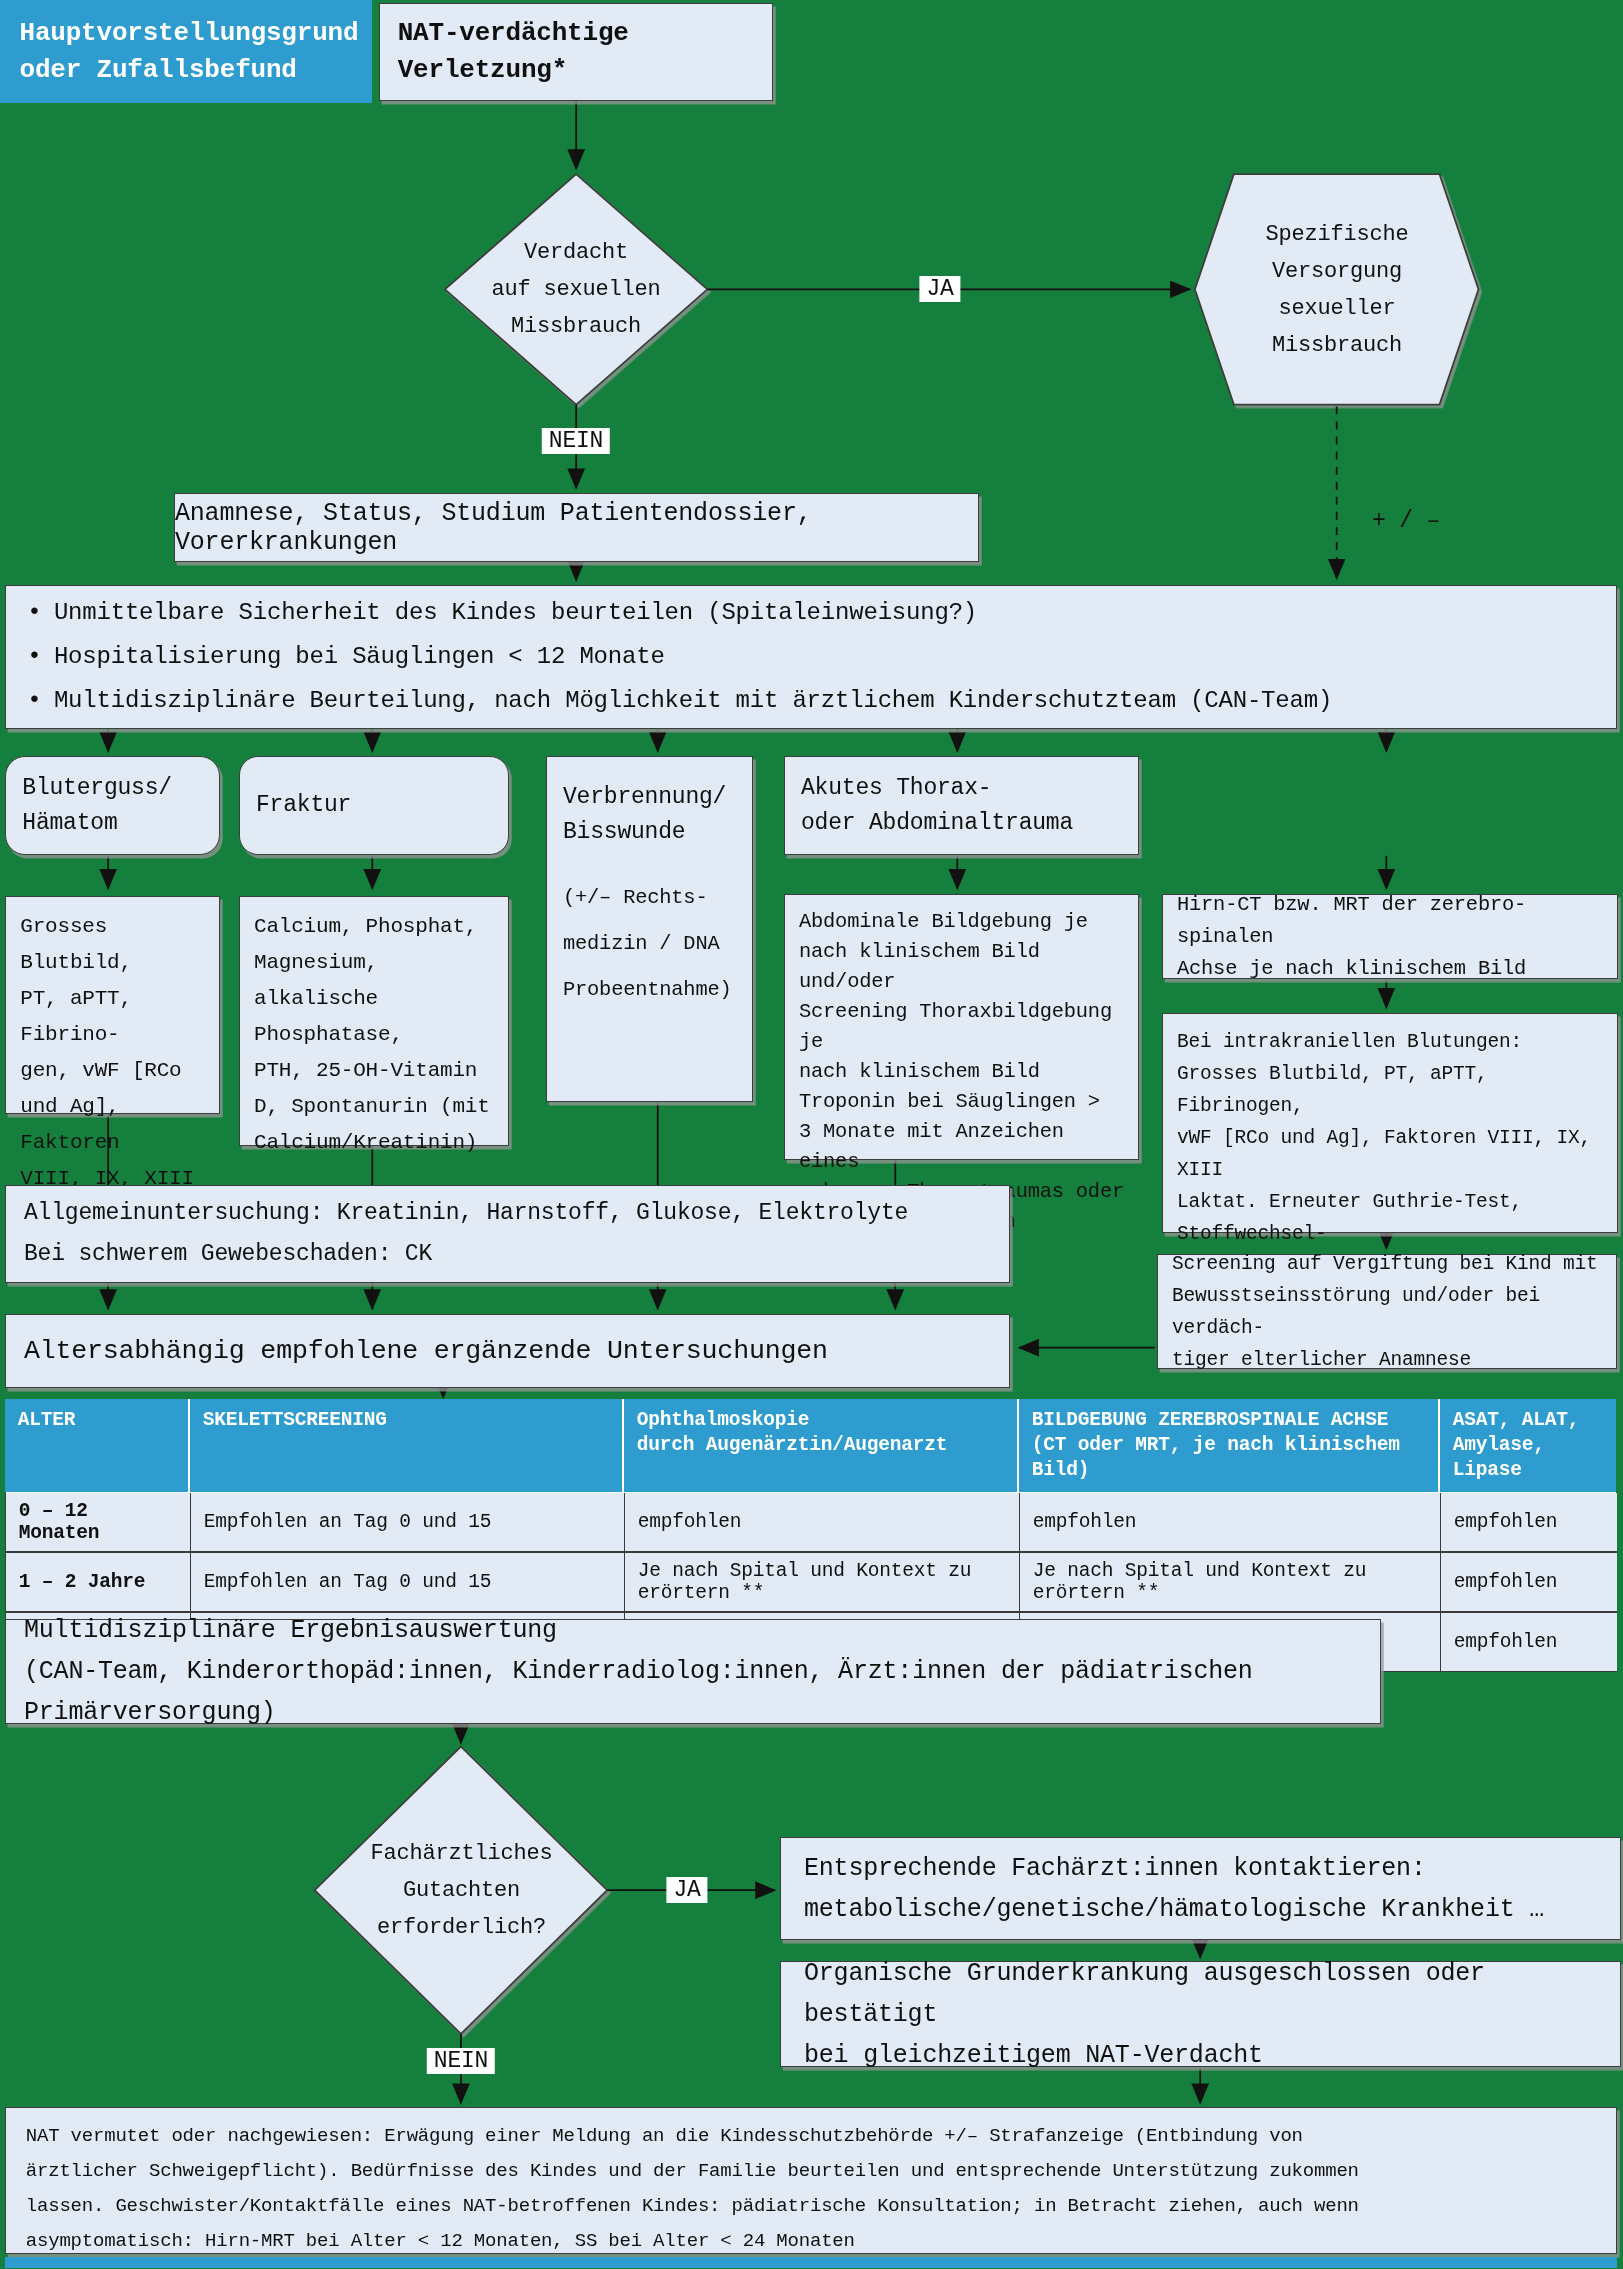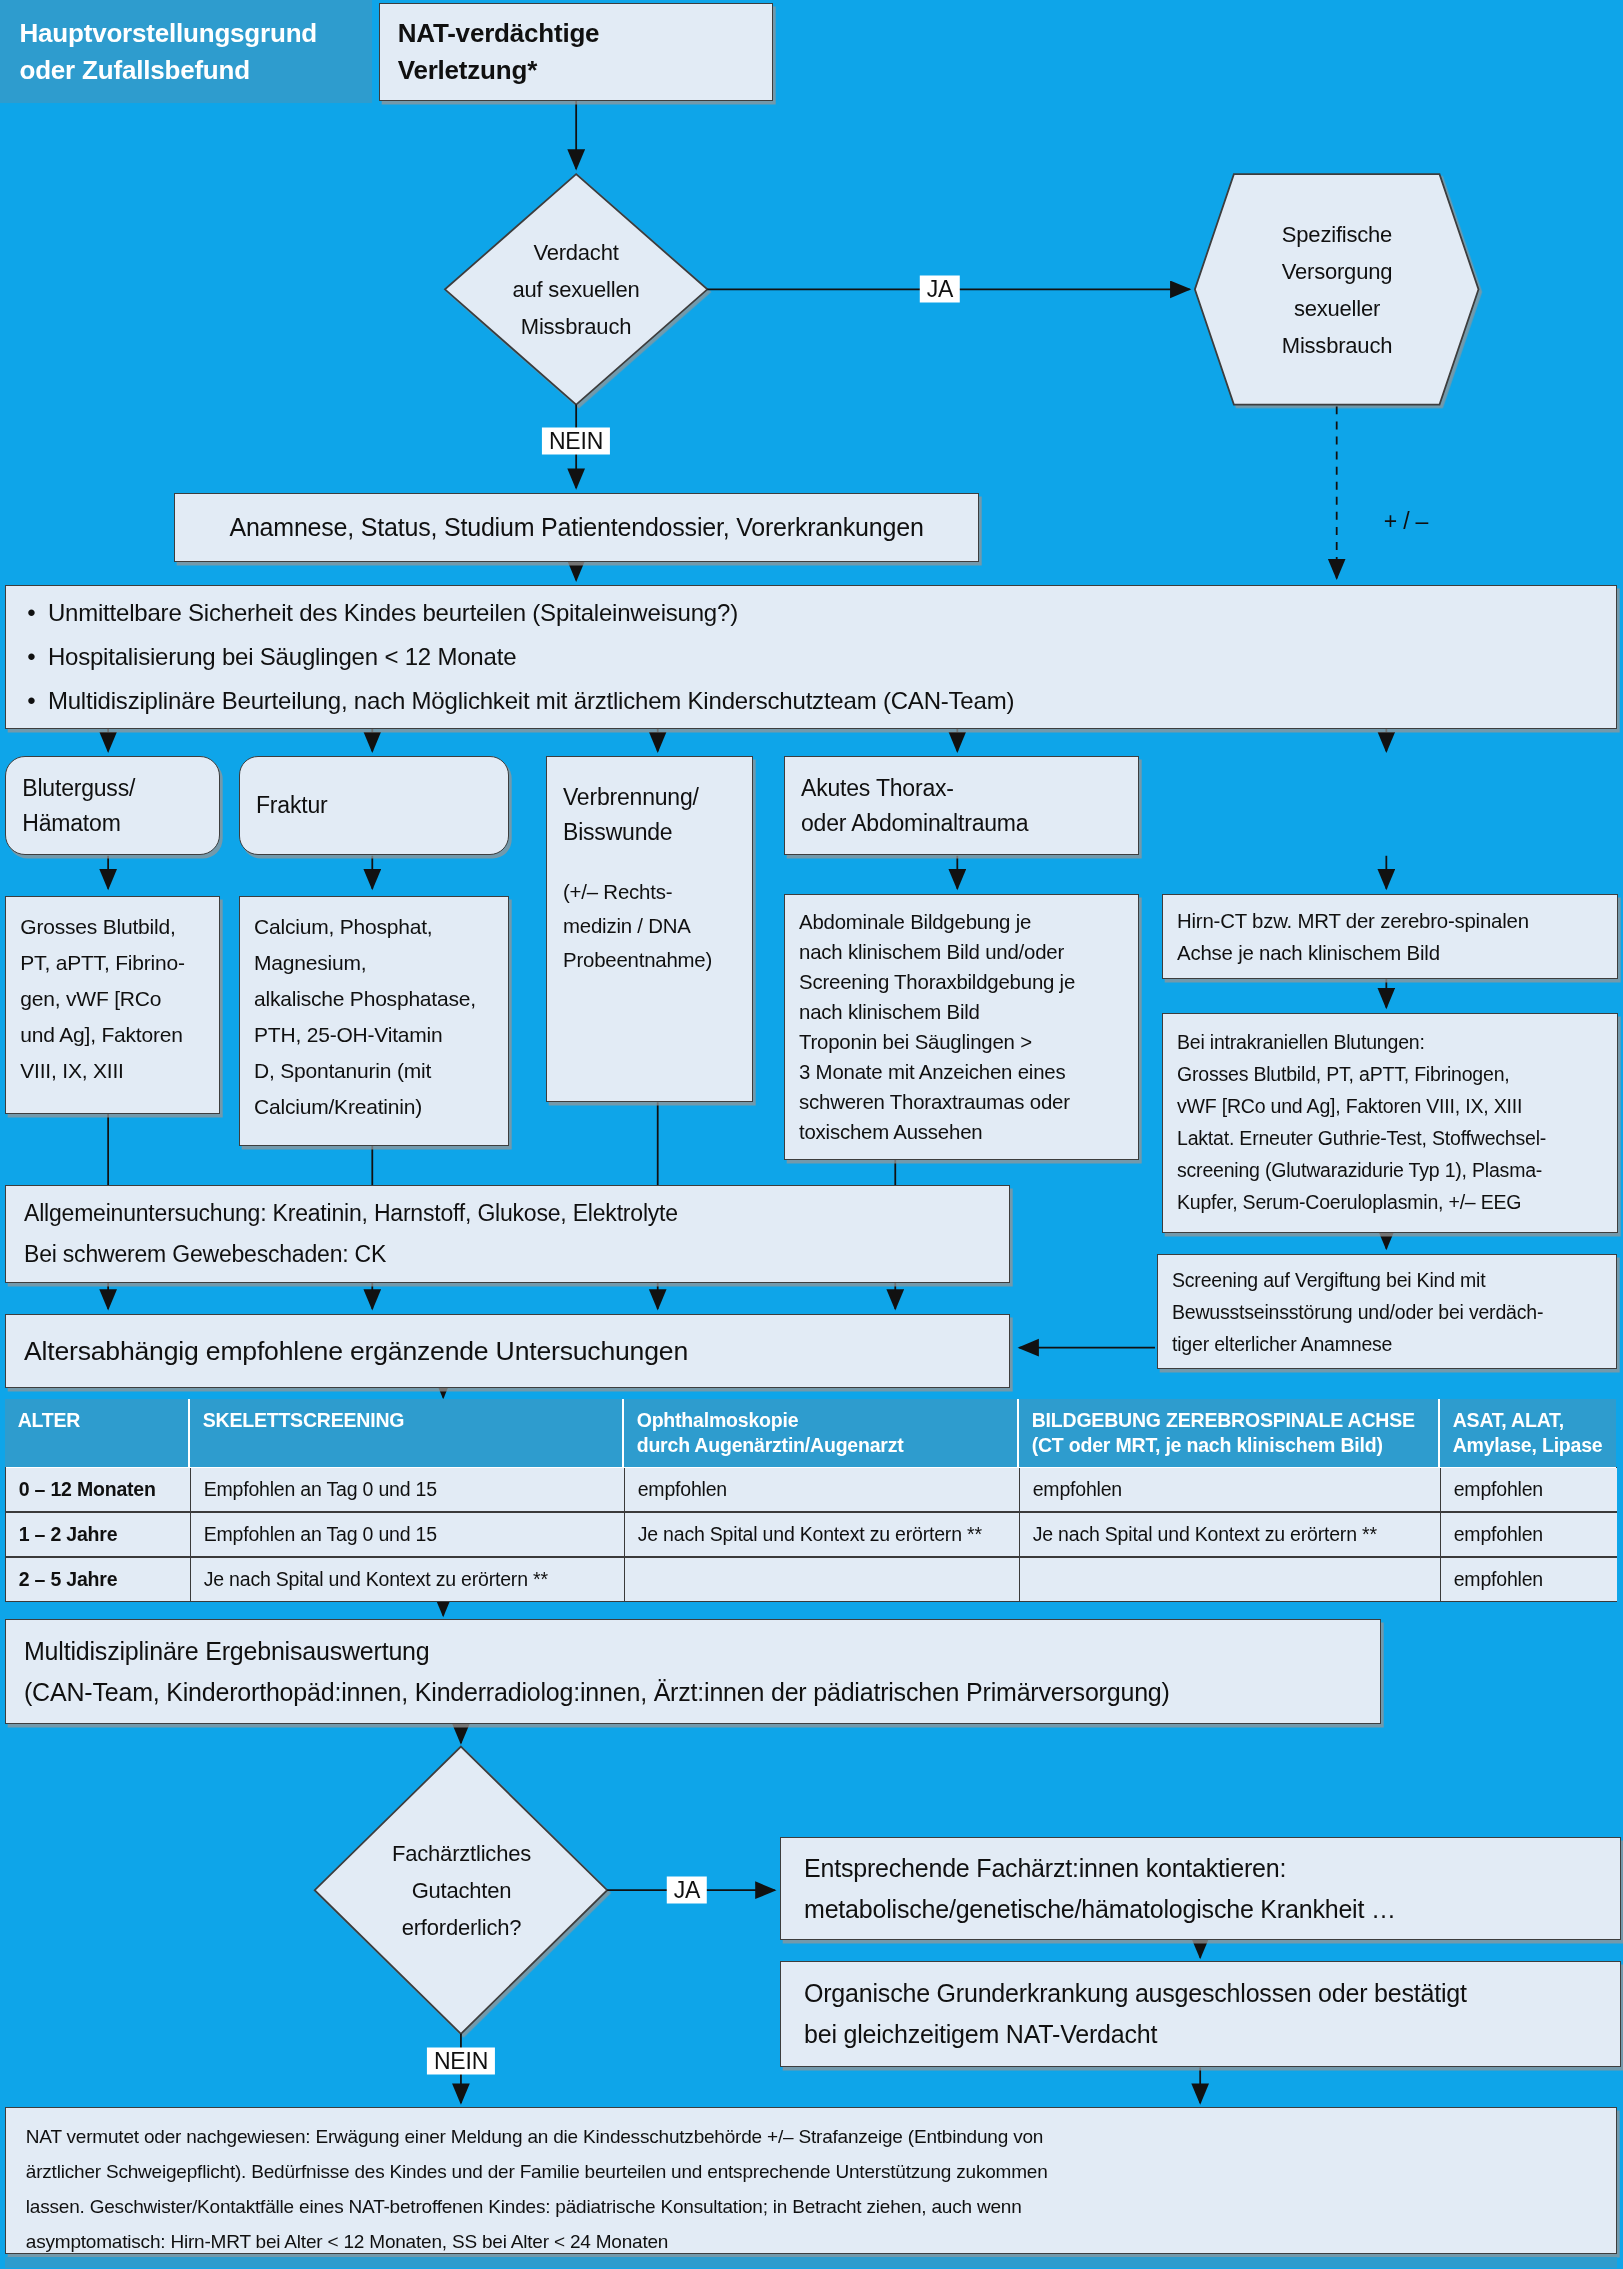--- a/index.html
+++ b/index.html
@@ -1,17 +1,17 @@
 <!DOCTYPE html>
 <html style="font-size:14px"><head>
 <meta charset="utf-8">
 <style>
   html,body{margin:0;padding:0;background:#ffffff;}
-  .stage{position:relative;width:1623px;height:2270px;background:#0ea5e9;overflow:hidden;
-         font-family:Liberation Sans, sans-serif;color:#101010;letter-spacing:-0.2px;}
+  .stage{position:relative;width:1623px;height:2270px;background:#15803d;overflow:hidden;
+         font-family:Liberation Mono, monospace;color:#101010;letter-spacing:-0.2px;}
   svg.connectors{position:absolute;left:0;top:0;z-index:1;}
   .shape{fill:#e2ebf5;stroke:#3d3d3d;stroke-width:2;filter:drop-shadow(3px 3px 0 rgba(150,150,150,.75));}
   .ln{stroke:#111;stroke-width:2;fill:none;}
   .dash{stroke-dasharray:9 8;}
   .box{position:absolute;box-sizing:border-box;background:#e2ebf5;border:1.8px solid #3d3d3d;
        box-shadow:2.7px 3.5px 0 rgba(150,150,150,.75);z-index:2;}
   .pre{white-space:pre-line;}
   .vc{display:flex;flex-direction:column;justify-content:center;}
   .blue{background:#2e9cce;color:#fff;border:none;box-shadow:none;}
   .lbl{position:absolute;z-index:3;background:#fff;padding:0 7px;font-size:23px;transform:translate(-50%,-50%);}
@@ -122,21 +122,21 @@
       <span>Multidisziplinäre Beurteilung, nach Möglichkeit mit ärztlichem Kinderschutzteam (CAN-Team)</span>
     </div>
   </div>
 
   <div class="box vc pre cat" style="left:5.3px;top:756px;width:215px;height:99px;border-radius:20px;">Bluterguss/
 Hämatom</div>
   <div class="box vc pre cat" style="left:239px;top:756px;width:270px;height:99px;border-radius:19px;">Fraktur</div>
   <div class="box" style="left:546px;top:756px;width:207px;height:346px;padding:23px 12.4px 0 16px;">
     <div class="pre" style="font-size:23px;line-height:35px;">Verbrennung/
 Bisswunde</div>
-    <div class="pre" style="font-size:20.4px;line-height:34px;margin-top:25px;">(+/– Rechts-
+    <div class="pre" style="font-size:20.4px;line-height:46px;margin-top:25px;">(+/– Rechts-
 medizin / DNA
 Probeentnahme)</div>
   </div>
   <div class="box vc pre cat" style="left:784px;top:756px;width:355px;height:99px;">Akutes Thorax-
 oder Abdominaltrauma</div>
 
   <div class="box pre det" style="left:5.3px;top:896px;width:215px;height:218px;font-size:21px;line-height:36px;">Grosses Blutbild,
 PT, aPTT, Fibrino-
 gen, vWF [RCo
 und Ag], Faktoren

